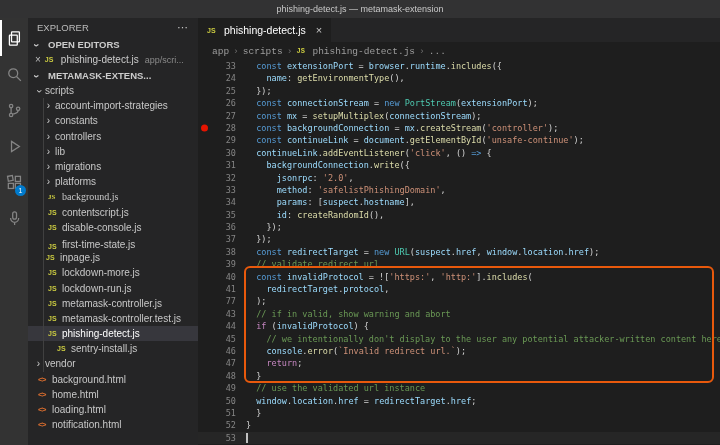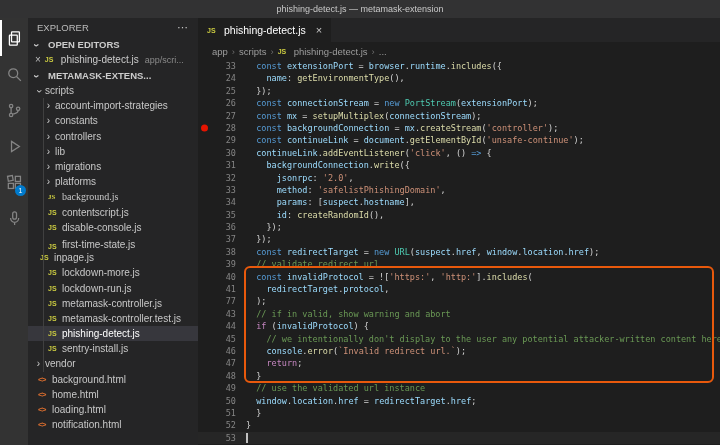--- a/index.html
+++ b/index.html
@@ -43,21 +43,21 @@
   .tree-row.selected{background:#37373d;color:#ffffff;}
   .indent-guide{position:absolute;left:15px;top:15.2px;width:1px;height:273.6px;
                 background:#404040;}
   
   .editor{flex:1;display:flex;flex-direction:column;background:#1e1e1e;overflow:hidden;position:relative;}
   .tabbar{height:24px;background:#252526;display:flex;flex-shrink:0;}
   .tab{background:#1e1e1e;display:flex;align-items:center;gap:5px;padding:0 9px;
        font-size:10.5px;color:#ffffff;cursor:pointer;}
   .tab-close{color:#c5c5c5;font-size:11px;margin-left:5px;}
   .breadcrumb{height:18px;display:flex;align-items:center;gap:4px;padding-left:14px;
-              font-size:9.5px;color:#9d9d9d;flex-shrink:0;}
+              font-size:9.5px;color:#9d9d9d;flex-shrink:0;font-family:Liberation Mono, monospace;}
   .crumb{cursor:pointer;}
   .crumb-sep{color:#6e6e6e;}
   .code{flex:1;position:relative;overflow:hidden;
         font-family:"DejaVu Sans Mono",monospace;font-size:8.5px;}
   .code-row{display:flex;height:12.4px;line-height:12.4px;}
   .code-row.current{background:rgba(255,255,255,0.04);}
   .gutter{width:38px;flex-shrink:0;text-align:right;padding-right:10px;color:#858585;
           position:relative;}
   .bp-dot{position:absolute;left:3px;top:50%;transform:translateY(-50%);width:7px;height:7px;
           border-radius:50%;background:#e51400;}
@@ -180,21 +180,21 @@
           <span>contentscript.js</span>
         </div>
         <div class="tree-row" style="padding-left: 20px;">
           <span class="fi js">JS</span>
           <span>disable-console.js</span>
         </div>
         <div class="tree-row" style="padding-left: 20px; align-items: flex-end;">
           <span class="fi js">JS</span>
           <span>first-time-state.js</span>
         </div>
-        <div class="tree-row" style="padding-left: 12px;">
+        <div class="tree-row" style="padding-left: 18px;">
           <span class="fi js">JS</span>
           <span>inpage.js</span>
         </div>
         <div class="tree-row" style="padding-left: 20px; align-items: center;">
           <span class="fi js">JS</span>
           <span>lockdown-more.js</span>
         </div>
         <div class="tree-row" style="padding-left: 20px;">
           <span class="fi js">JS</span>
           <span>lockdown-run.js</span>
@@ -204,21 +204,21 @@
           <span>metamask-controller.js</span>
         </div>
         <div class="tree-row" style="padding-left: 20px;">
           <span class="fi js">JS</span>
           <span>metamask-controller.test.js</span>
         </div>
         <div class="tree-row selected" style="padding-left: 20px;">
           <span class="fi js">JS</span>
           <span>phishing-detect.js</span>
         </div>
-        <div class="tree-row" style="padding-left: 20px;">
+        <div class="tree-row" style="padding-left: 29px;">
           <span class="fi js">JS</span>
           <span>sentry-install.js</span>
         </div>
         <div class="tree-row" style="padding-left: 6px;">
           <span class="chev">›</span>
           <span>vendor</span>
         </div>
         <div class="tree-row" style="padding-left: 10px;">
           <span class="fi html">&lt;&gt;</span>
           <span>background.html</span>

